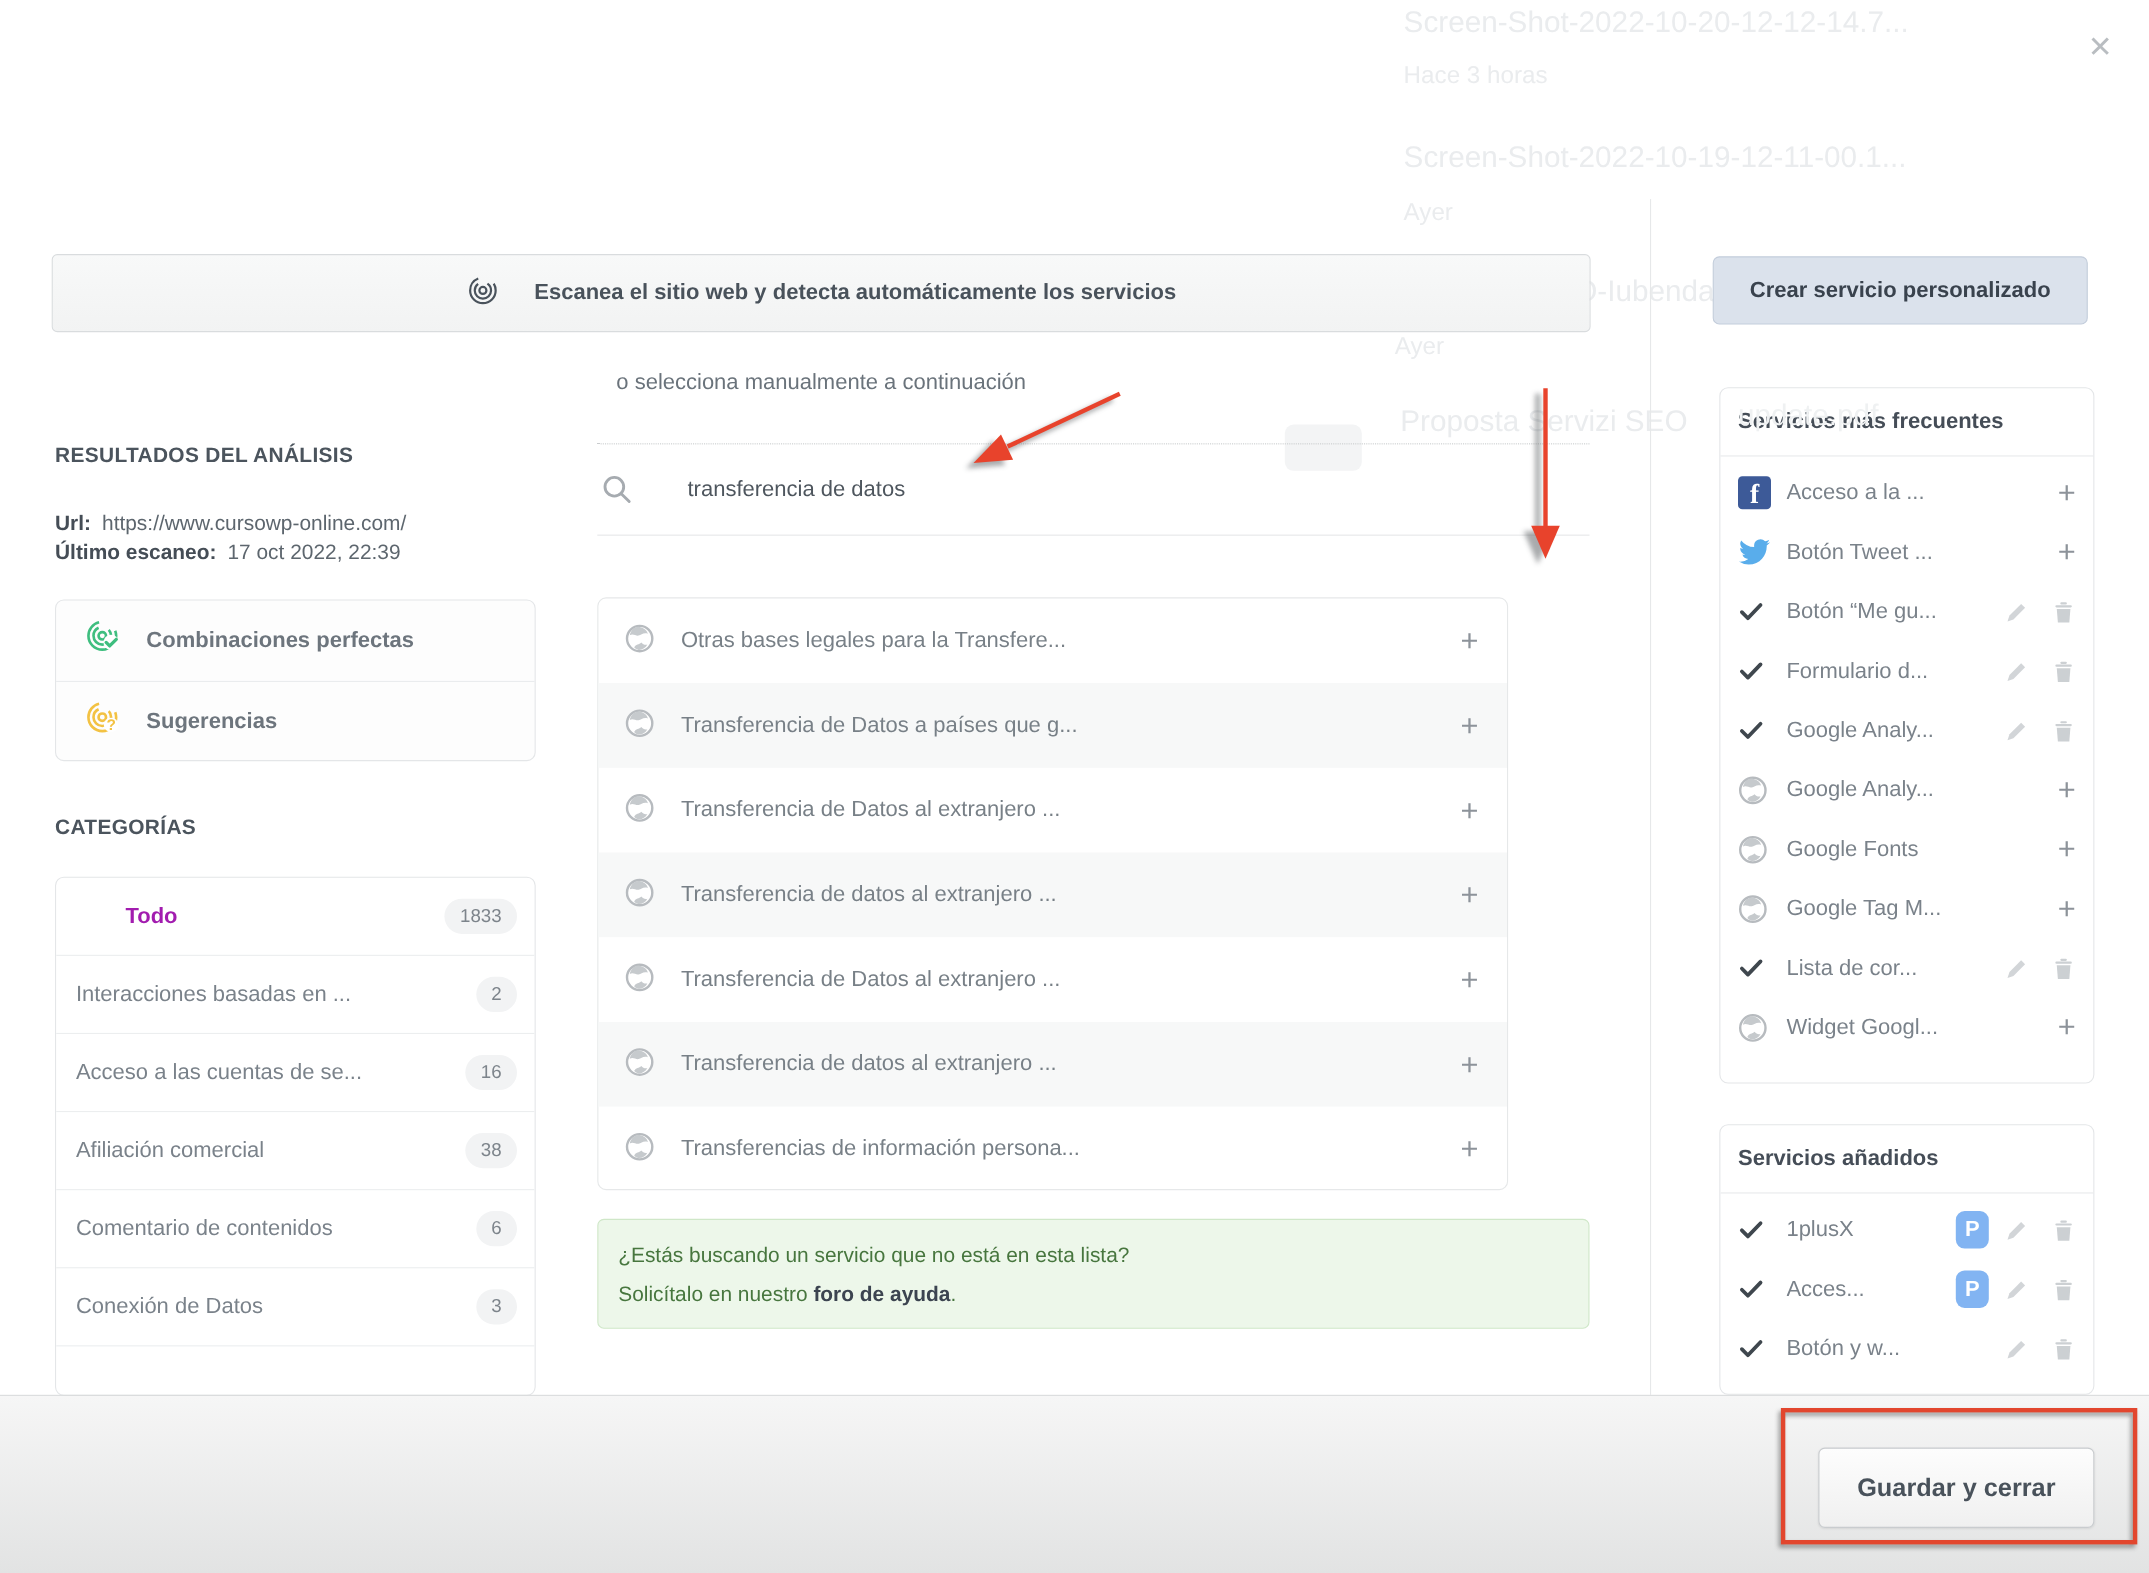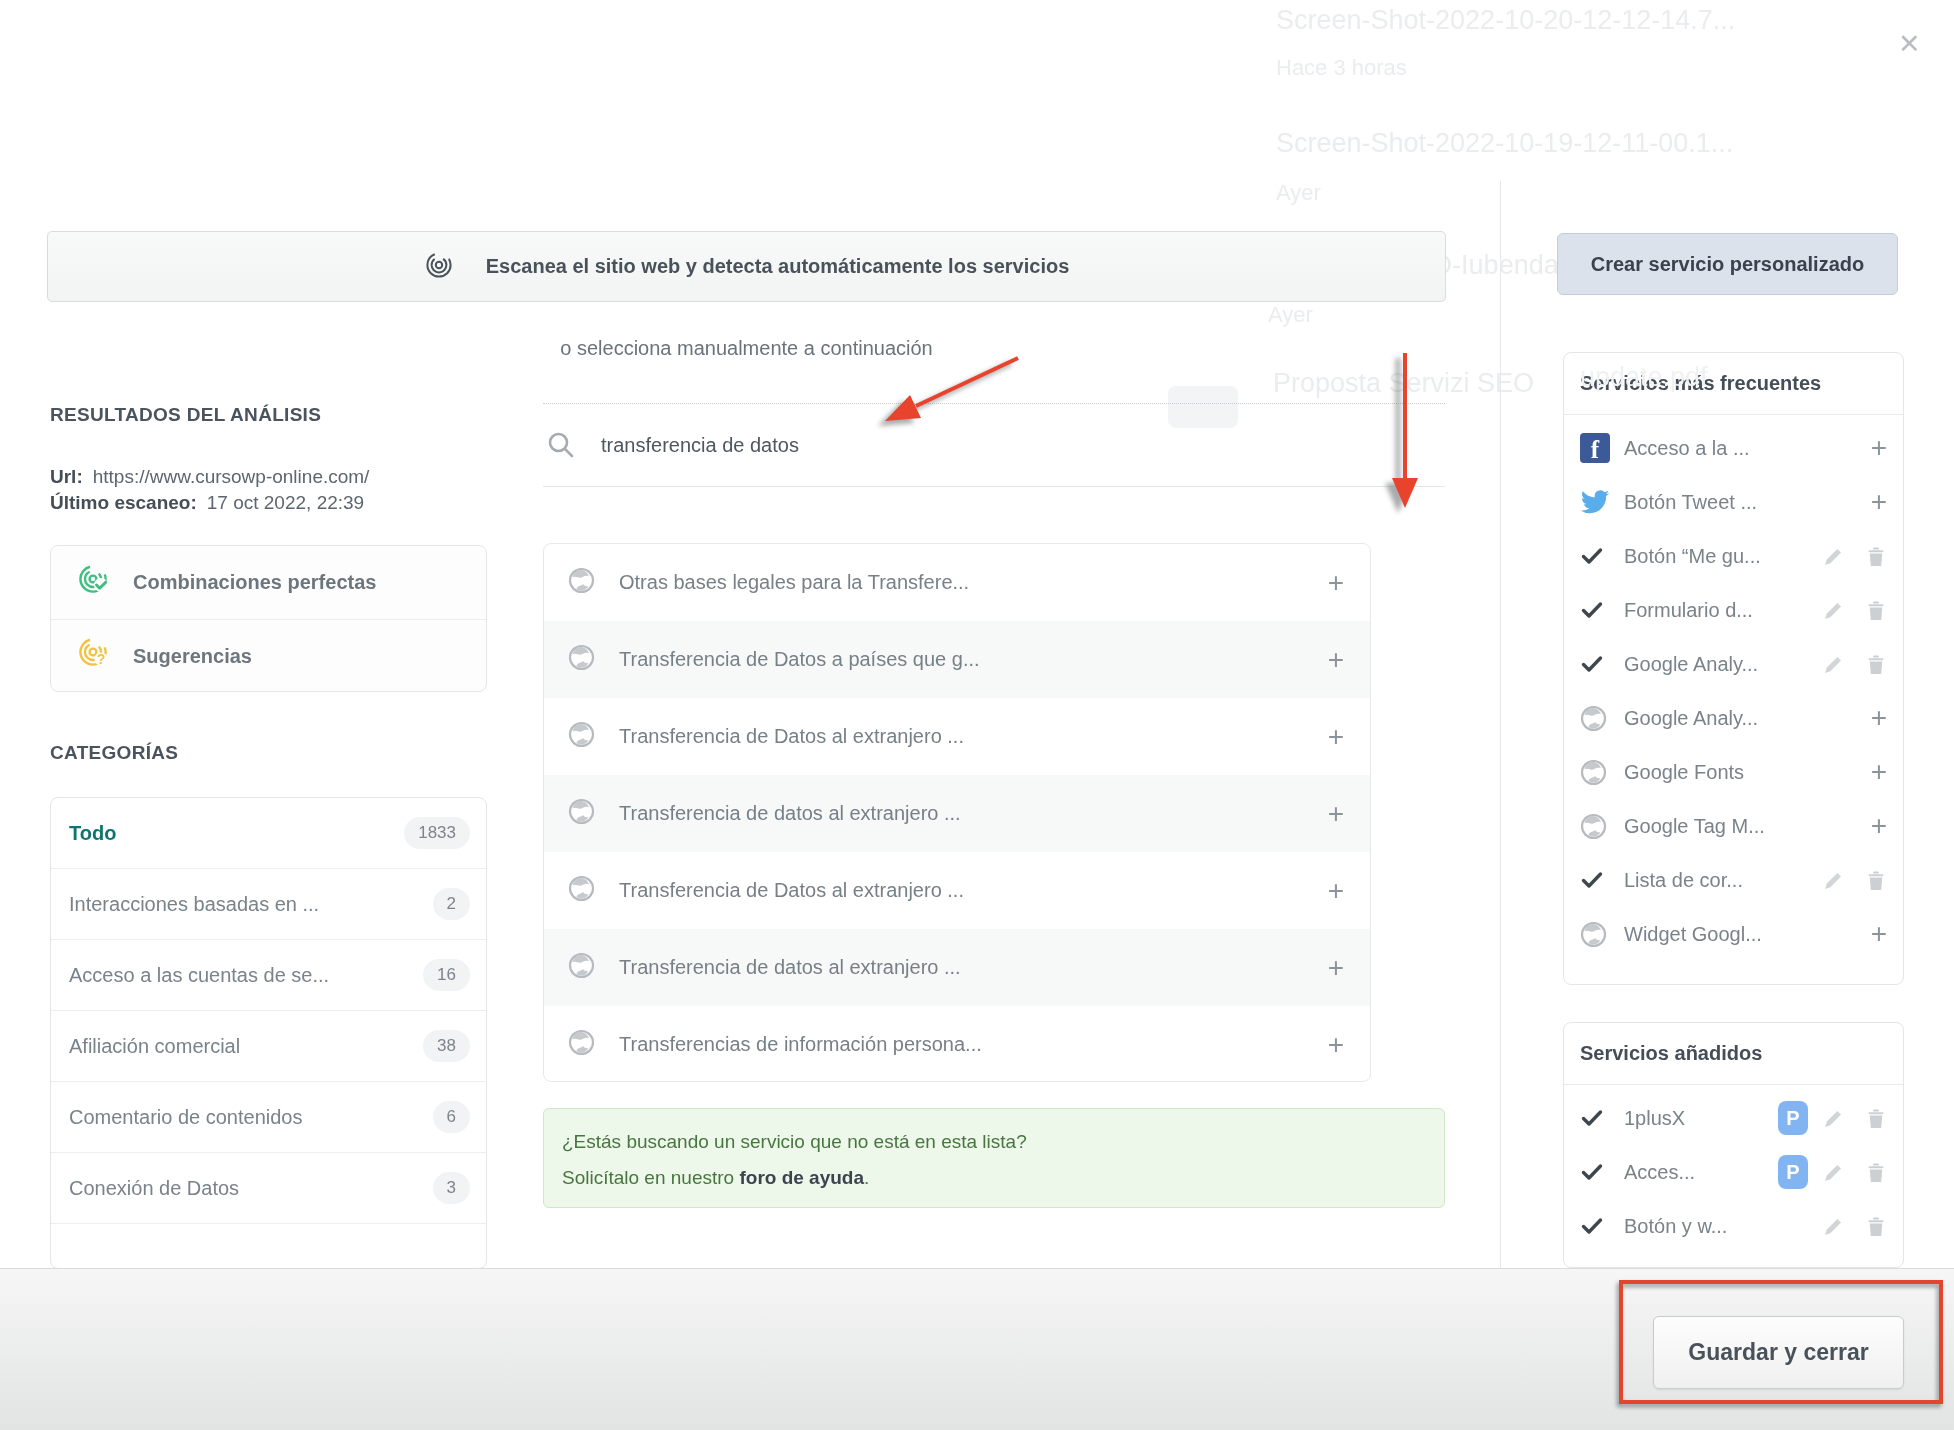--- a/index.html
+++ b/index.html
@@ -35,25 +35,25 @@
   .kv{position:absolute;left:50px;z-index:2;font-size:19px;color:#5d666e;white-space:nowrap;}
   .kv b{color:#454d56;margin-right:10px;}
   .match-box{position:absolute;left:50px;top:545px;width:437px;height:147px;border:1px solid #e4e6e8;border-radius:8px;background:#fdfdfd;z-index:2;}
   .match-row{height:73px;display:flex;align-items:center;padding-left:26px;gap:20px;cursor:pointer;}
   .match-row+.match-row{border-top:1px solid #eaecee;}
   .match-row .mlbl{font-size:20px;font-weight:600;color:#6d757d;}
 
   .cat-card{position:absolute;left:50px;top:797px;width:437px;height:472px;border:1px solid #e4e6e8;border-radius:8px;background:#fff;overflow:hidden;z-index:2;}
   .cat-row{height:71px;display:flex;align-items:center;justify-content:space-between;padding:0 16px 0 18px;border-bottom:1px solid #eceeef;cursor:pointer;}
   .cat-row .clbl{font-size:20px;color:#7a828a;}
-  .cat-row.selected .clbl{font-weight:bold;color:#0f766e;}
+  .cat-row.selected .clbl{font-weight:bold;color:#a21caf;margin-left:45px;}
   .cat-count{background:#f2f3f4;border-radius:999px;padding:6px 14px;font-size:17px;color:#7d848b;}
 
   
-  .search-wrap{position:absolute;left:543px;top:403px;width:902px;height:84px;border-top:1px dotted #c9ccce;border-bottom:1px solid #e5e7e8;display:flex;align-items:center;z-index:2;}
+  .search-wrap{position:absolute;left:543px;top:403px;width:902px;height:84px;border-top:1px dotted #c9ccce;border-bottom:1px solid #e5e7e8;display:flex;align-items:center;z-index:2;gap:24px;}
   .search-wrap input{border:0;outline:0;background:transparent;font-size:20px;color:#4e565e;margin-left:22px;width:700px;}
   .search-wrap .sic{margin-left:2px;display:flex;}
   .res-card{position:absolute;left:543px;top:543px;width:828px;height:539px;border:1px solid #e6e8e9;border-radius:8px;background:#fff;overflow:hidden;z-index:2;}
   .res-row{height:77px;display:flex;align-items:center;padding:0 26px 0 24px;cursor:pointer;}
   .res-row:nth-child(even){background:#f7f8f8;}
   .res-row .rlbl{font-size:20px;color:#788087;margin-left:24px;flex:1;white-space:nowrap;overflow:hidden;}
   .plus{font-size:28px;color:#8d939a;font-weight:400;line-height:1;cursor:pointer;}
   .help-box{position:absolute;left:543px;top:1108px;width:902px;height:100px;background:#edf7ea;border:1px solid #cfe7c8;border-radius:6px;padding:15px 18px;z-index:2;}
   .help-box .l1{font-size:19px;color:#47763e;line-height:36px;}
   .help-box .l2{font-size:19px;color:#47763e;line-height:36px;}

